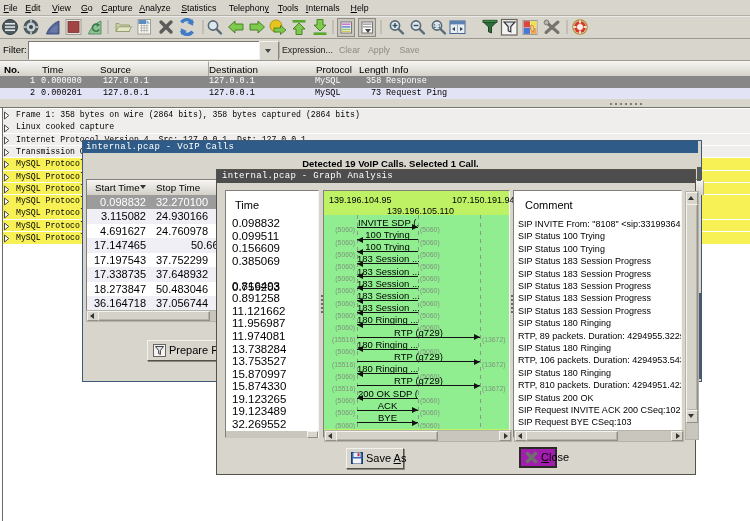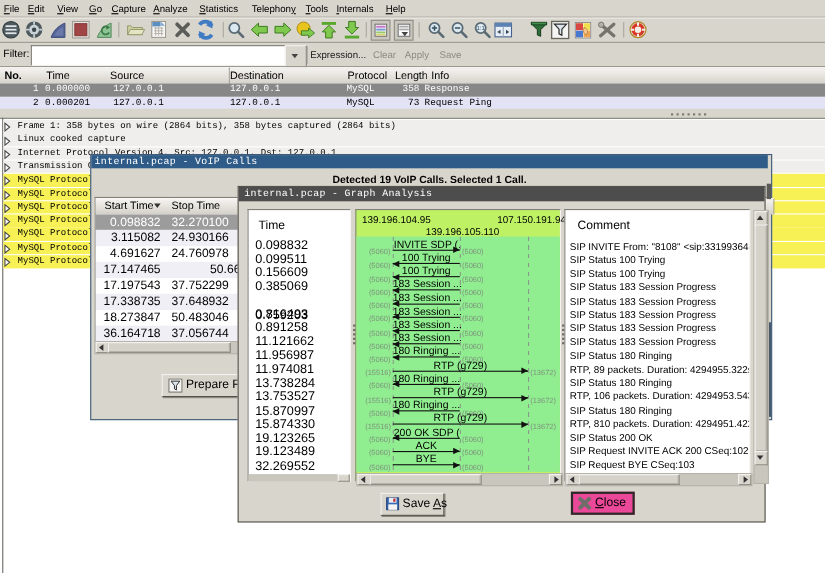--- a/index.html
+++ b/index.html
@@ -484,21 +484,21 @@
       </div>
 <div class="abs" style="left:129px;top:278px;width:56px;height:19px;background:#d8d5cd;border:1px solid #f2f1ee;border-right-color:#55524a;border-bottom-color:#55524a;box-shadow:1px 1px 0 #8a877e;">
         <svg class="abs" style="left:4px;top:3px;" width="12" height="12" viewBox="0 0 12 12">
           <rect x="0.5" y="0.5" width="11" height="11" fill="#3a6ab4" stroke="#1e3c70"></rect>
           <rect x="2.5" y="0.5" width="7" height="4.5" fill="#e8ecf4"></rect>
           <rect x="6.5" y="1.2" width="2" height="3" fill="#c03030"></rect>
           <rect x="2" y="6.5" width="8" height="5" fill="#f4f4f4"></rect>
         </svg>
         <span class="abs" style="left:19px;top:3px;font-size:11px;white-space:nowrap;">Save <u>A</u>s</span>
       </div>
-<div class="abs" style="left:302px;top:277px;width:58px;height:21px;background:#ec4899;border:2px solid #2c2a26;box-sizing:border-box;">
+<div class="abs" style="left:302px;top:277px;width:38px;height:21px;background:#a21caf;border:2px solid #2c2a26;box-sizing:border-box;">
         <svg class="abs" style="left:4px;top:2px;" width="13" height="13" viewBox="0 0 13 13">
           <g stroke="#6e6e6a" stroke-width="3.6" stroke-linecap="round">
             <line x1="2.5" y1="2.5" x2="10.5" y2="10.5"></line>
             <line x1="10.5" y1="2.5" x2="2.5" y2="10.5"></line>
           </g>
         </svg>
         <span class="abs" style="left:20px;top:2px;font-size:11px;"><u>C</u>lose</span>
       </div>
 </div>
 </div>

